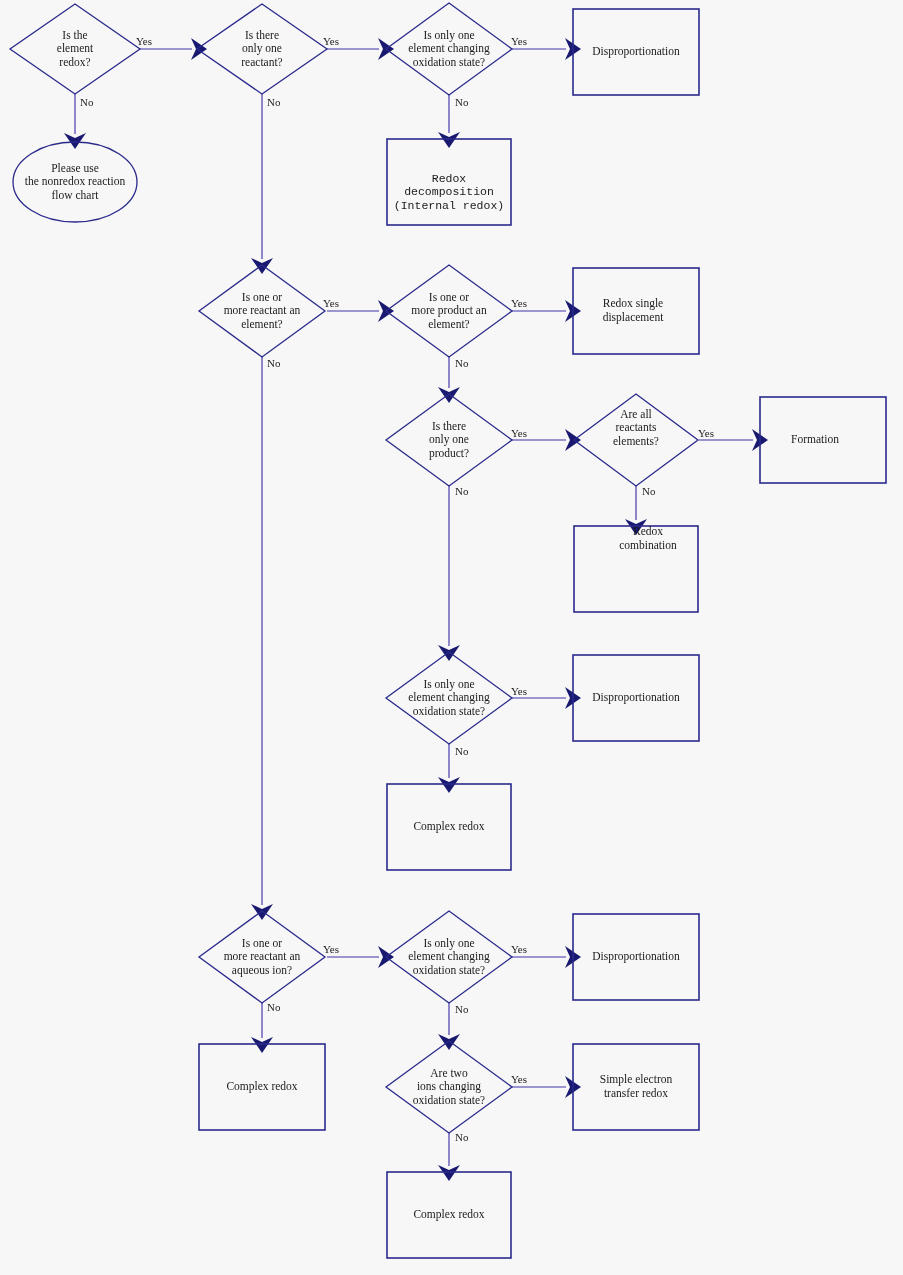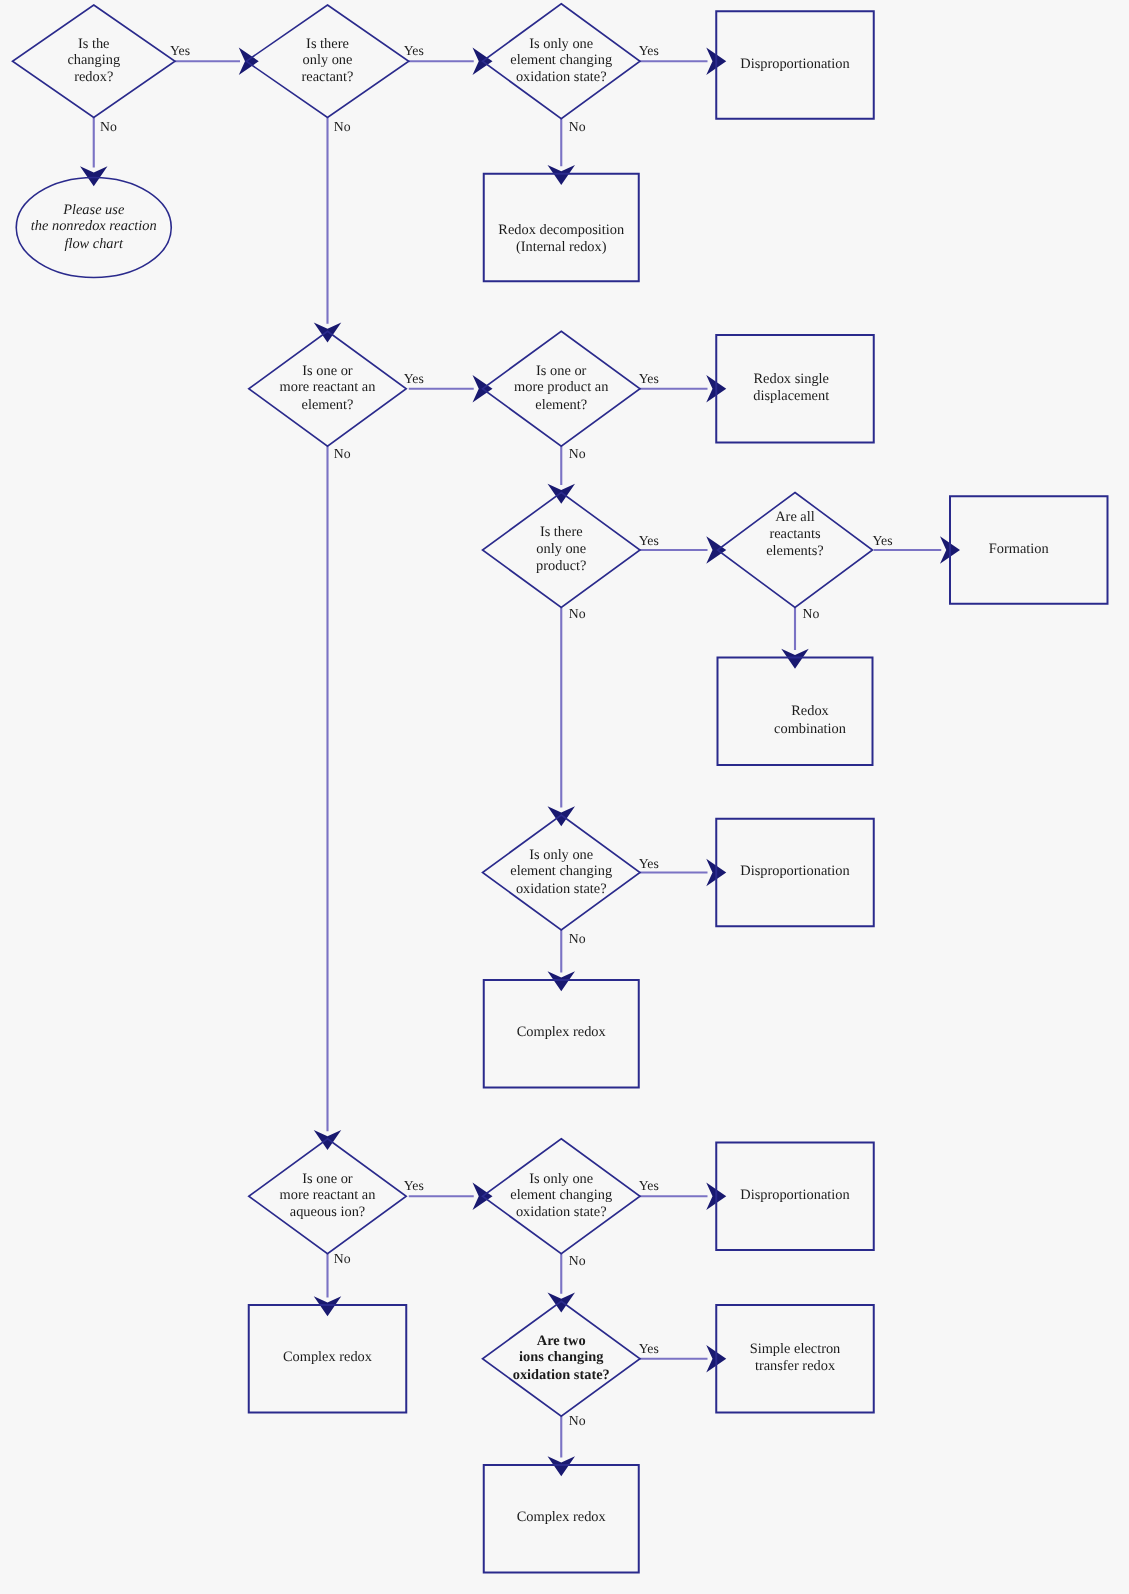--- a/index.html
+++ b/index.html
@@ -145,42 +145,42 @@
         <rect x="573" y="914" width="126" height="86" fill="none" stroke="#2a2a8c" stroke-width="1.6"></rect>
         <rect x="199" y="1044" width="126" height="86" fill="none" stroke="#2a2a8c" stroke-width="1.6"></rect>
         <polygon points="449,1041 512,1087 449,1133 386,1087" fill="none" stroke="#2a2a8c" stroke-width="1.3"></polygon>
         <rect x="573" y="1044" width="126" height="86" fill="none" stroke="#2a2a8c" stroke-width="1.6"></rect>
         <rect x="387" y="1172" width="124" height="86" fill="none" stroke="#2a2a8c" stroke-width="1.6"></rect>
       </g>
   </svg>
   <div id="labels-group">
       <div class="node" style="left: 19.1px; top: 4px; width: 111.8px; height: 90px;">
         <span class="txt">Is the
-changing
+element
 redox?</span>
       </div>
-      <div class="node" style="left: 13px; top: 142px; width: 124px; height: 80px; font-style: italic;">
+      <div class="node" style="left: 13px; top: 142px; width: 124px; height: 80px;">
         <span class="txt">Please use
 the nonredox reaction
 flow chart</span>
       </div>
       <div class="node" style="left: 206.1px; top: 4px; width: 111.8px; height: 90px;">
         <span class="txt">Is there
 only one
 reactant?</span>
       </div>
       <div class="node" style="left: 394.82px; top: 3px; width: 108.36px; height: 92px;">
         <span class="txt">Is only one
 element changing
 oxidation state?</span>
       </div>
       <div class="node" style="left: 573px; top: 9px; width: 126px; height: 86px;">
         <span class="txt">Disproportionation</span>
       </div>
-      <div class="node" style="left: 387px; top: 139px; width: 124px; height: 106px;">
+      <div class="node" style="left: 387px; top: 139px; width: 124px; height: 106px; font-family: Liberation Mono, monospace;">
         <span class="txt">Redox decomposition
 (Internal redox)</span>
       </div>
       <div class="node" style="left: 207.82px; top: 265px; width: 108.36px; height: 92px;">
         <span class="txt">Is one or
 more reactant an
 element?</span>
       </div>
       <div class="node" style="left: 394.82px; top: 265px; width: 108.36px; height: 92px;">
         <span class="txt">Is one or
@@ -197,21 +197,21 @@
 product?</span>
       </div>
       <div class="node" style="left: 582.68px; top: 382px; width: 106.64px; height: 92px;">
         <span class="txt">Are all
 reactants
 elements?</span>
       </div>
       <div class="node" style="left: 760px; top: 397px; width: 110px; height: 86px;">
         <span class="txt">Formation</span>
       </div>
-      <div class="node" style="left: 574px; top: 534px; width: 148px; height: 86px;">
+      <div class="node" style="left: 574px; top: 496px; width: 148px; height: 86px;">
         <span class="txt">Redox
 combination</span>
       </div>
       <div class="node" style="left: 394.82px; top: 652px; width: 108.36px; height: 92px;">
         <span class="txt">Is only one
 element changing
 oxidation state?</span>
       </div>
       <div class="node" style="left: 573px; top: 655px; width: 126px; height: 86px;">
         <span class="txt">Disproportionation</span>
@@ -228,21 +228,21 @@
         <span class="txt">Is only one
 element changing
 oxidation state?</span>
       </div>
       <div class="node" style="left: 573px; top: 914px; width: 126px; height: 86px;">
         <span class="txt">Disproportionation</span>
       </div>
       <div class="node" style="left: 199px; top: 1044px; width: 126px; height: 86px;">
         <span class="txt">Complex redox</span>
       </div>
-      <div class="node" style="left: 394.82px; top: 1041px; width: 108.36px; height: 92px; font-weight: bold;">
+      <div class="node" style="left: 394.82px; top: 1041px; width: 108.36px; height: 92px;">
         <span class="txt">Are two
 ions changing
 oxidation state?</span>
       </div>
       <div class="node" style="left: 573px; top: 1044px; width: 126px; height: 86px;">
         <span class="txt">Simple electron
 transfer redox</span>
       </div>
       <div class="node" style="left: 387px; top: 1172px; width: 124px; height: 86px;">
         <span class="txt">Complex redox</span>

